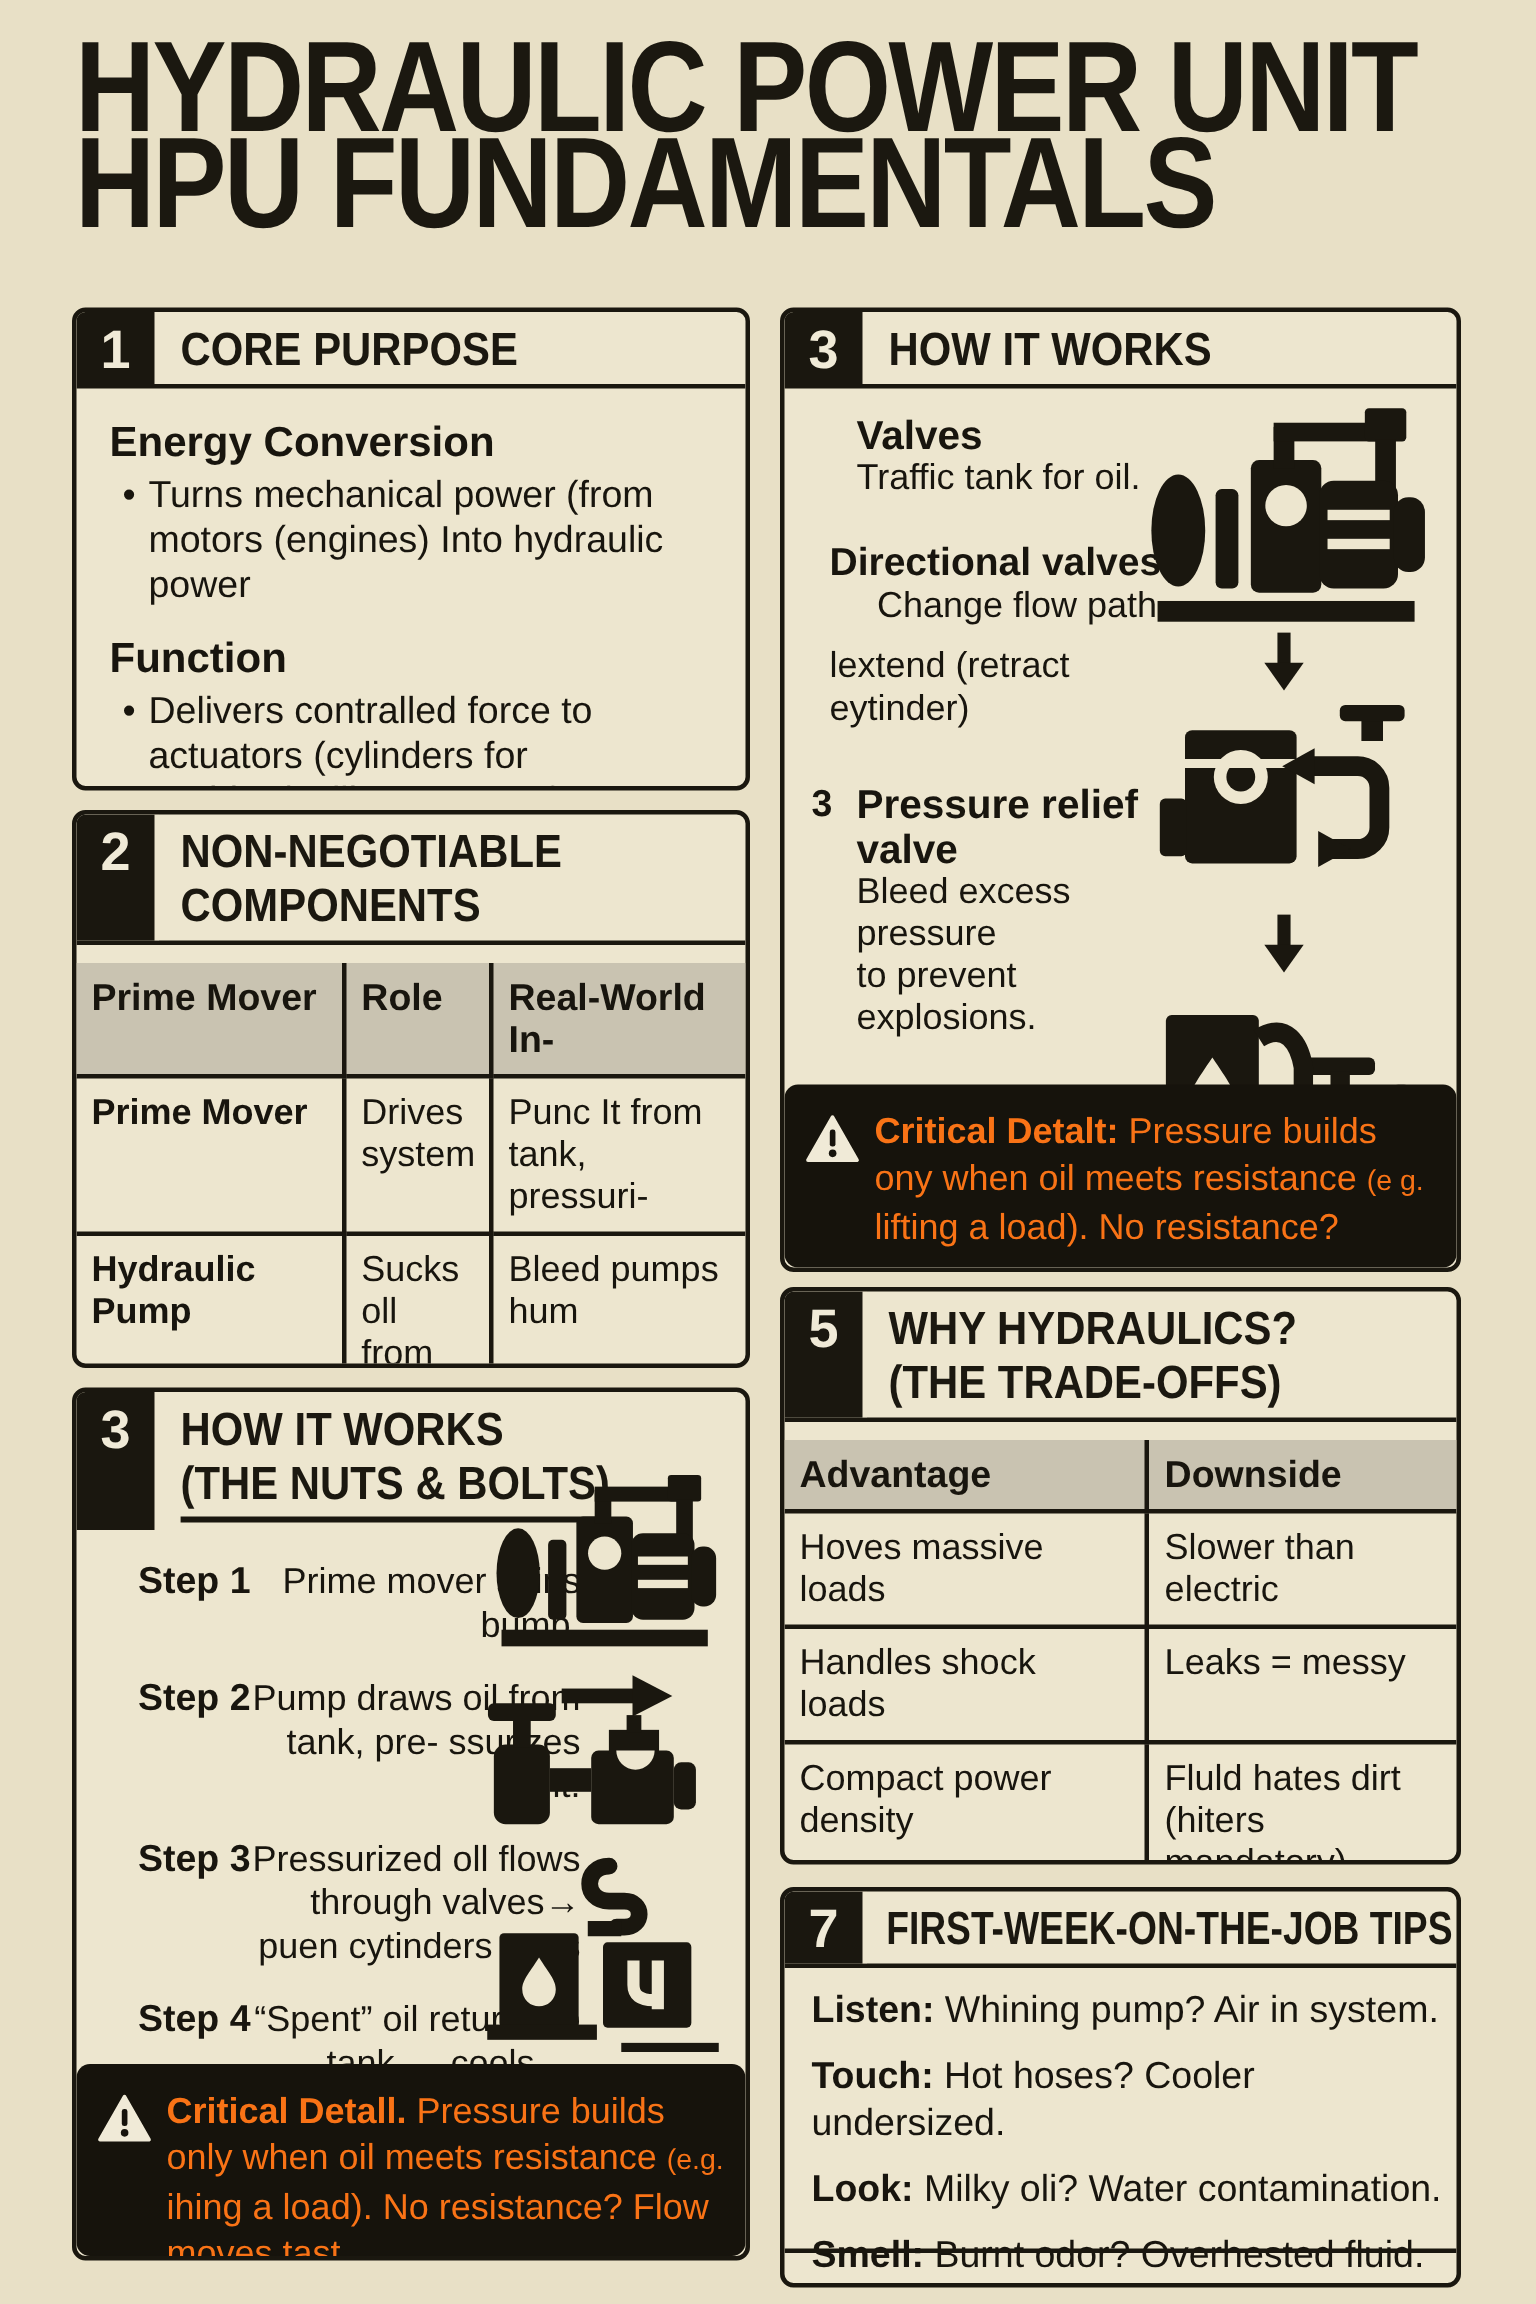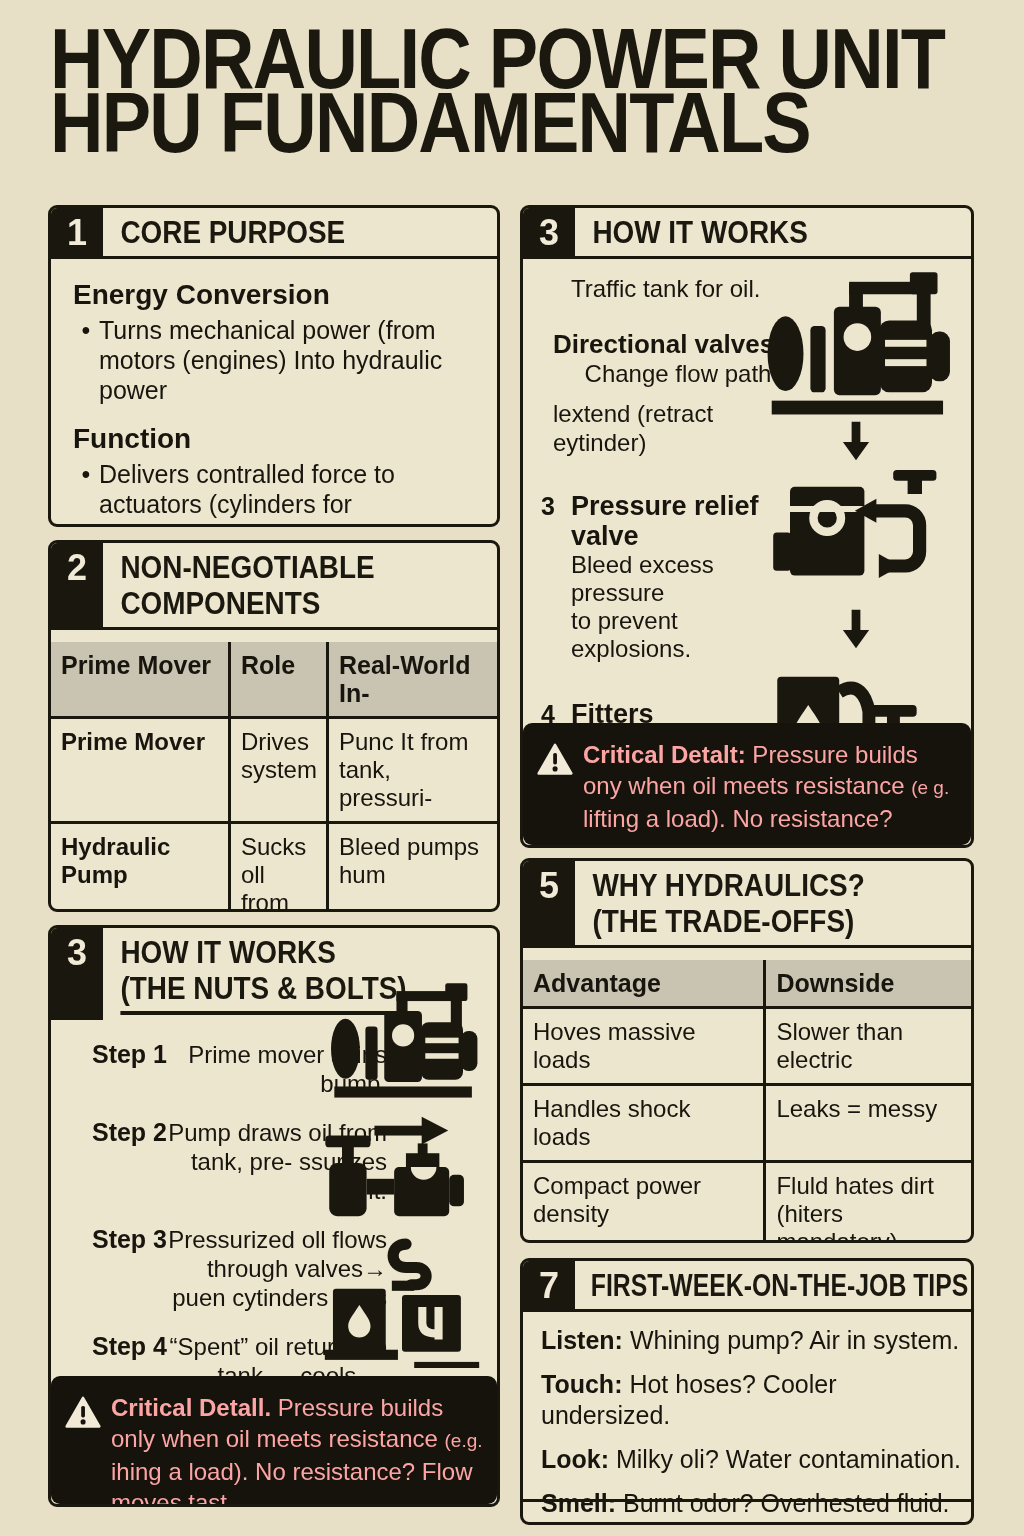--- a/index.html
+++ b/index.html
@@ -59,21 +59,21 @@
   
   .step{display:flex;margin:20px 0 0 24px;width:320px;text-align:right;}
   .step-label{font-weight:bold;font-size:25px;flex:0 0 92px;line-height:29px;}
   .step-text{font-size:24px;line-height:29px;width:220px;}
   .icons-left{position:absolute;right:6px;top:52px;width:178px;display:flex;flex-direction:column;align-items:center;}
   .icons-right{position:absolute;right:4px;top:60px;width:222px;display:flex;flex-direction:column;align-items:center;}
 
   
   .critical{
     position:absolute;left:0;right:0;bottom:0;
-    background:#16130c;color:#fca5a5;border-radius:9px;
+    background:#16130c;color:#f97316;border-radius:9px;
     display:flex;align-items:flex-start;
     padding:16px 14px 14px 14px;box-sizing:border-box;
   }
   .critical .warn{flex:0 0 46px;padding-top:4px;}
   .critical .ctext{font-size:24px;line-height:31px;}
   .critical .lead{font-weight:bold;}
   .critical .eg{font-size:19px;}
 
   
   .hw-item{margin:16px 0 0 18px;width:250px;}
@@ -246,20 +246,24 @@
     </div>
   </div>
 
   <div class="card" style="left:520px;top:205px;width:454px;height:643px;">
     <div class="card-header">
       <div class="numbox">3</div>
       <div class="head-title">HOW IT WORKS</div>
     </div>
 
     <div class="hw-item">
+      <div class="hw-head">
+        <span class="hw-glyph-wrap"><span class="hw-glyph"></span></span>
+        <span>Valves</span>
+      </div>
       <div class="hw-lines">Traffic tank for oil.</div>
     </div>
 
     <div class="hw-item hw-sub" style="margin-top:26px;">
       <div class="hw-head">
         <span>Directional valves</span>
       </div>
       <div style="font-size:24px;line-height:29px;text-align:center;">Change flow path</div>
       <div style="font-size:24px;line-height:29px;margin-top:11px;">lextend (retract eytinder)</div>
     </div>

